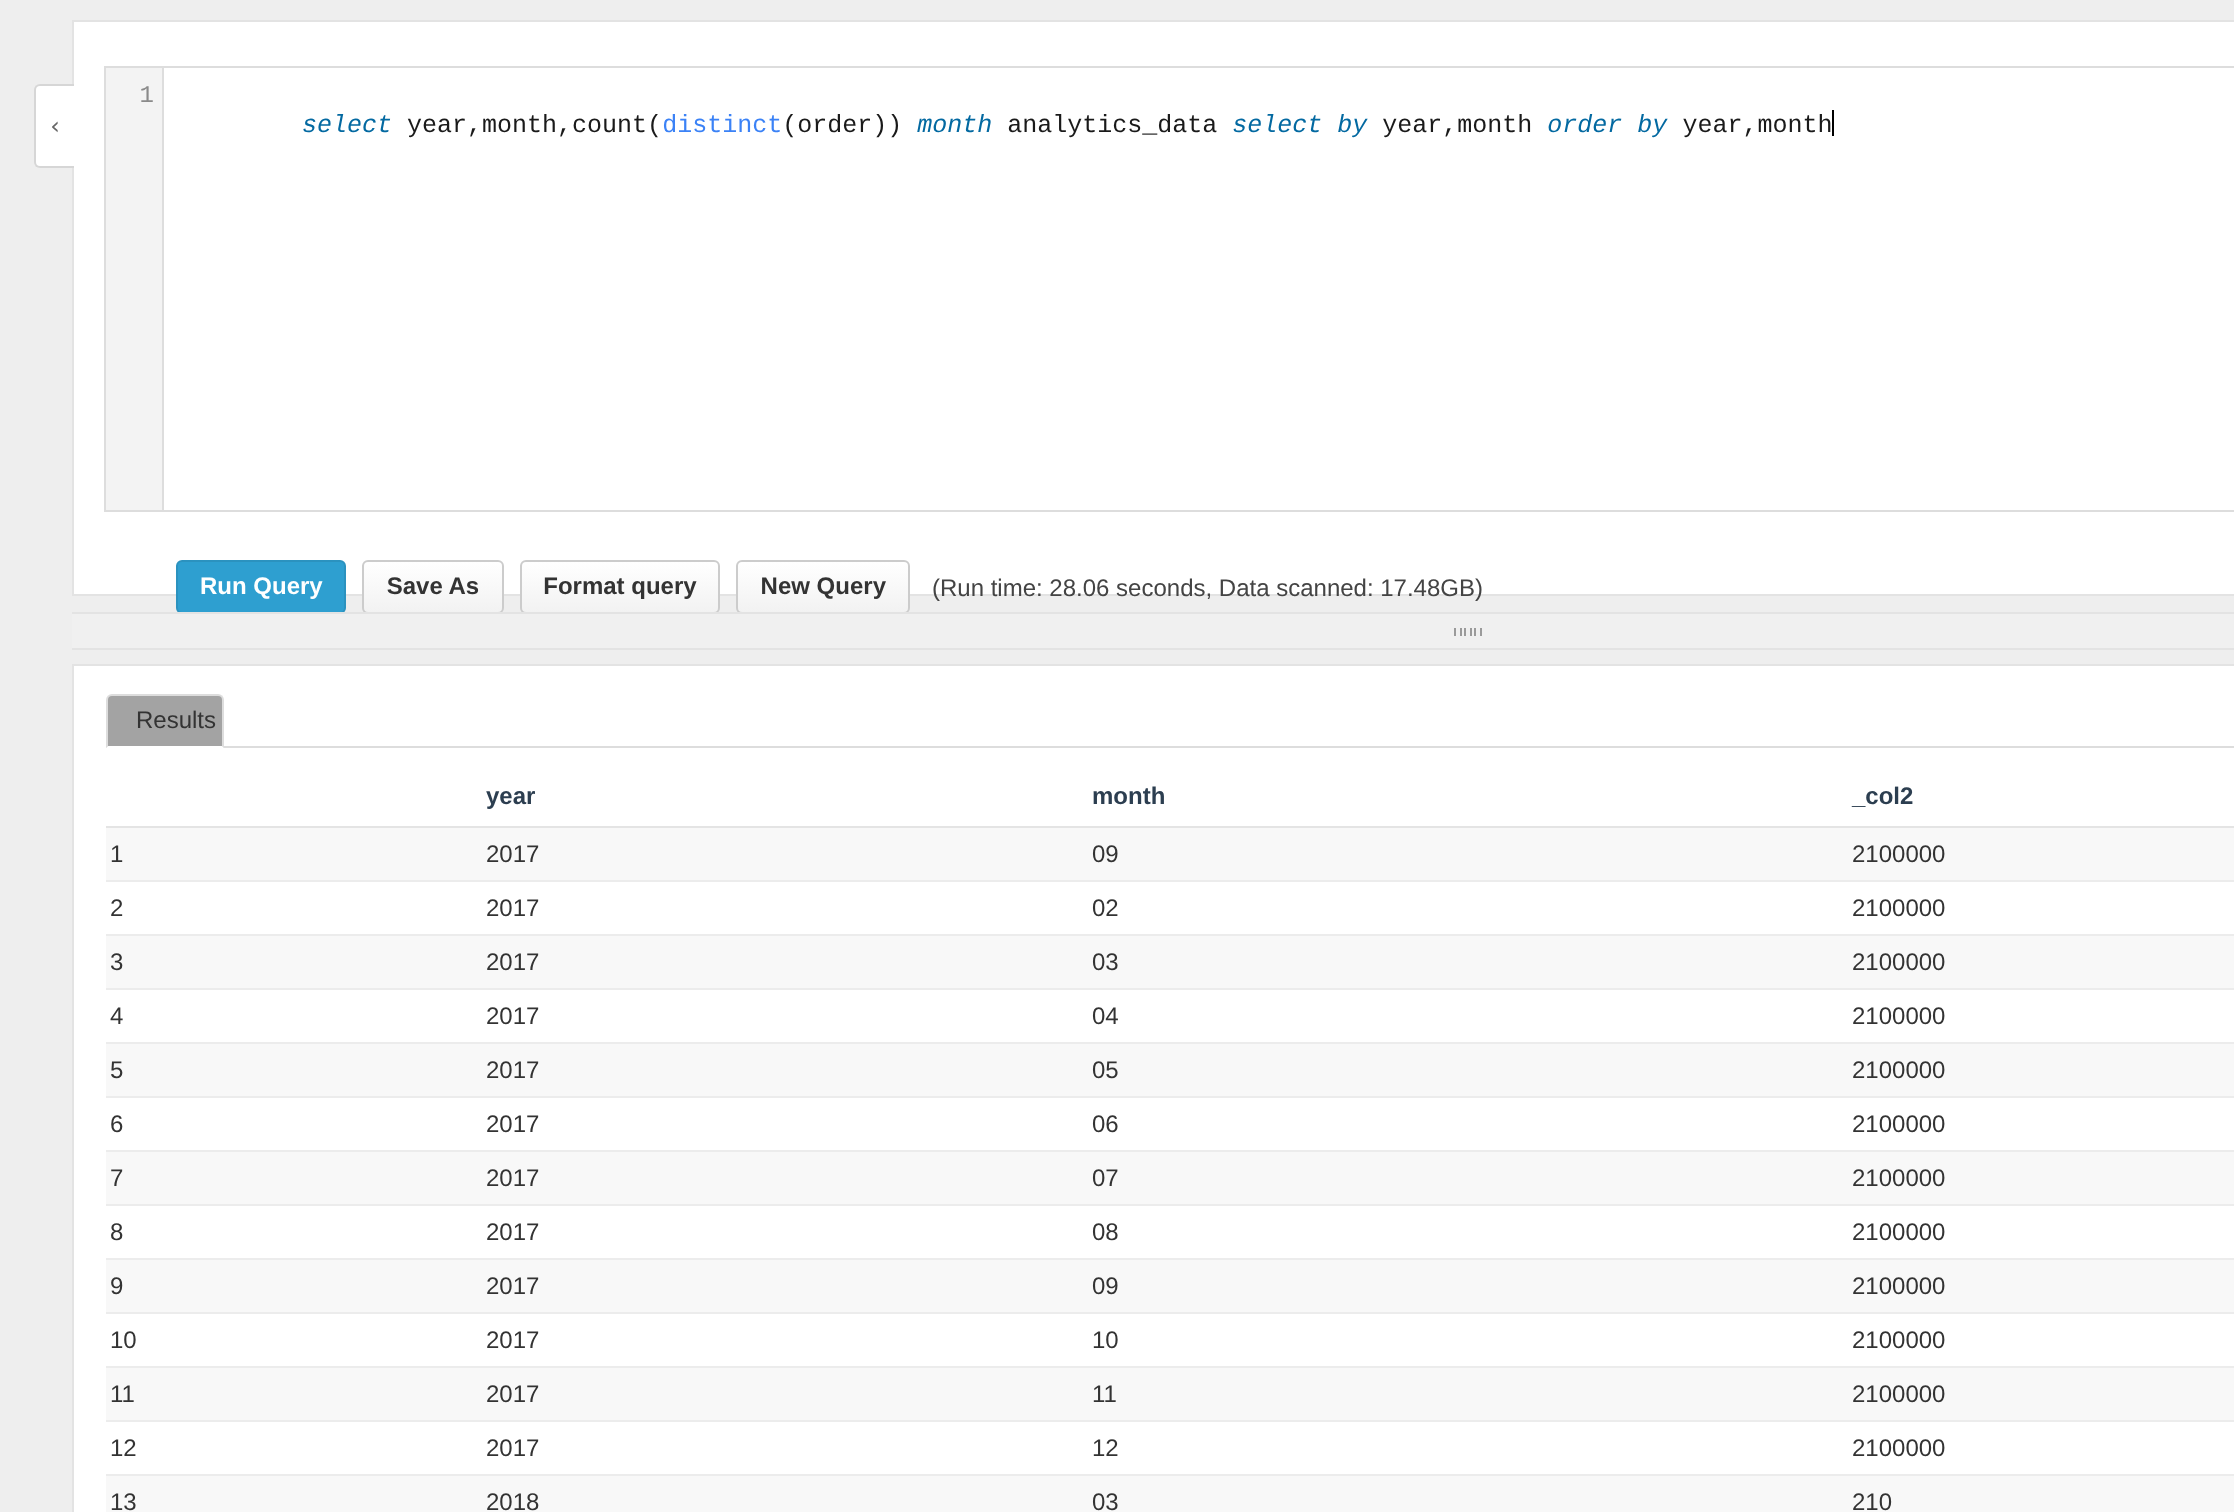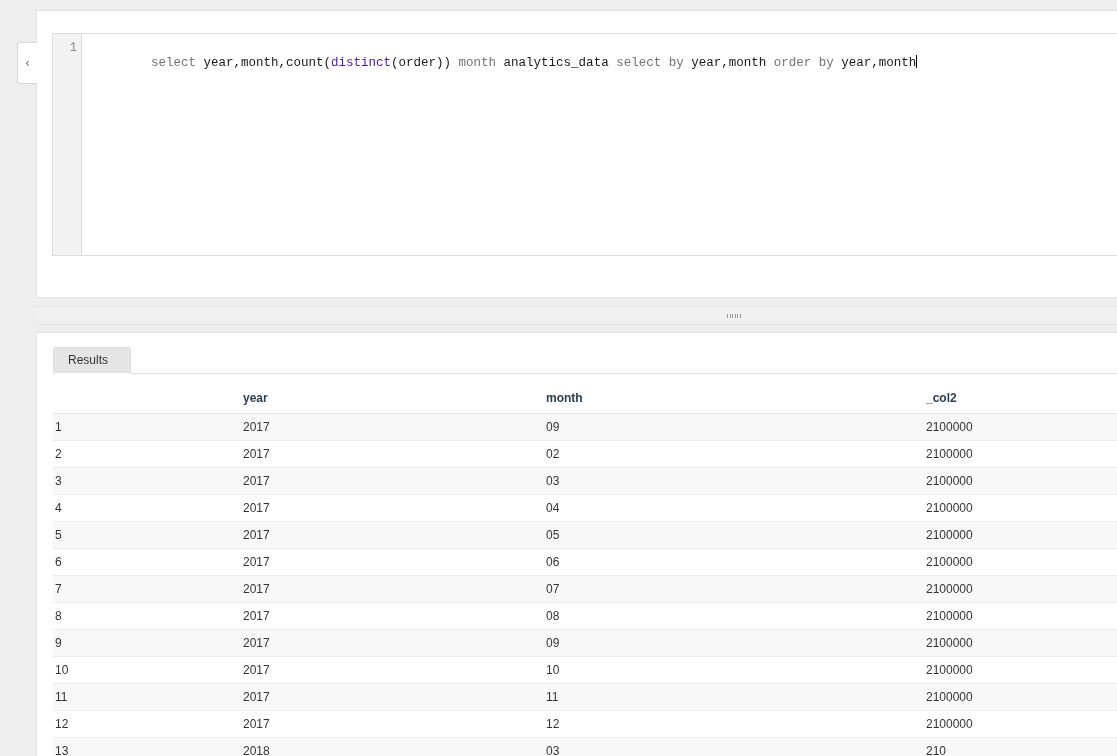--- a/index.html
+++ b/index.html
@@ -90,22 +90,22 @@
     right: 0;
     height: 100%;
     padding: 7px 0 0 8px;
     font-family: "Liberation Mono", monospace;
     font-size: 12.5px;
     line-height: 14px;
     white-space: pre;
     color: #1a1a1a;
     cursor: text;
   }
-  .kw   { color: #737373; }
-  .kw2  { color: #4c1d95; text-align: right; }
+  .kw   { color: #0369a1; font-style: italic; }
+  .kw2  { color: #3b82f6; text-align: right; }
   .caret {
     display: inline-block;
     width: 1px;
     height: 13px;
     background: #000;
     vertical-align: -2px;
     margin-left: 0px;
   }
 
   
@@ -193,24 +193,24 @@
     top: 14px;
     width: 1074px;
     height: 27px;
     border-bottom: 1px solid #dddddd;
     display: flex;
     align-items: flex-end;
   }
   .tab {
     font-size: 12px;
     color: #333333;
-    padding: 6px 22px 6px 14px;
+    padding: 6px 3px 6px 14px;
     border: 1px solid #dddddd;
     border-bottom: 1px solid #ffffff;
-    background: #e5e5e5;
+    background: #a3a3a3;
     border-radius: 3px 3px 0 0;
     position: relative;
     top: 1px;
     cursor: pointer;
     line-height: 13px;
   }
 
   
   .rtable {
     position: absolute;
@@ -257,20 +257,27 @@
 
     <div class="editor-box">
       <div class="gutter">
         <span class="lineno">1</span>
       </div>
       <div class="code-area">
         <span id="code-tokens"><span class="kw">select</span><span> year,month,count(</span><span class="kw2">distinct</span><span>(order)) </span><span class="kw">month</span><span> analytics_data </span><span class="kw">select by</span><span> year,month </span><span class="kw">order by</span><span> year,month</span></span><span class="caret"></span>
       </div>
     </div>
 
+    <div class="toolbar">
+      <button class="btn primary">Run Query</button>
+      <button class="btn">Save As</button>
+      <button class="btn">Format query</button>
+      <button class="btn">New Query</button>
+      <span class="runinfo">(Run time: 28.06 seconds, Data scanned: 17.48GB)</span>
+    </div>
 
   </div>
 
   <div class="splitter">
     <span class="grip">
       <i></i>
         <i></i>
         <i></i>
         <i></i>
         <i></i>

